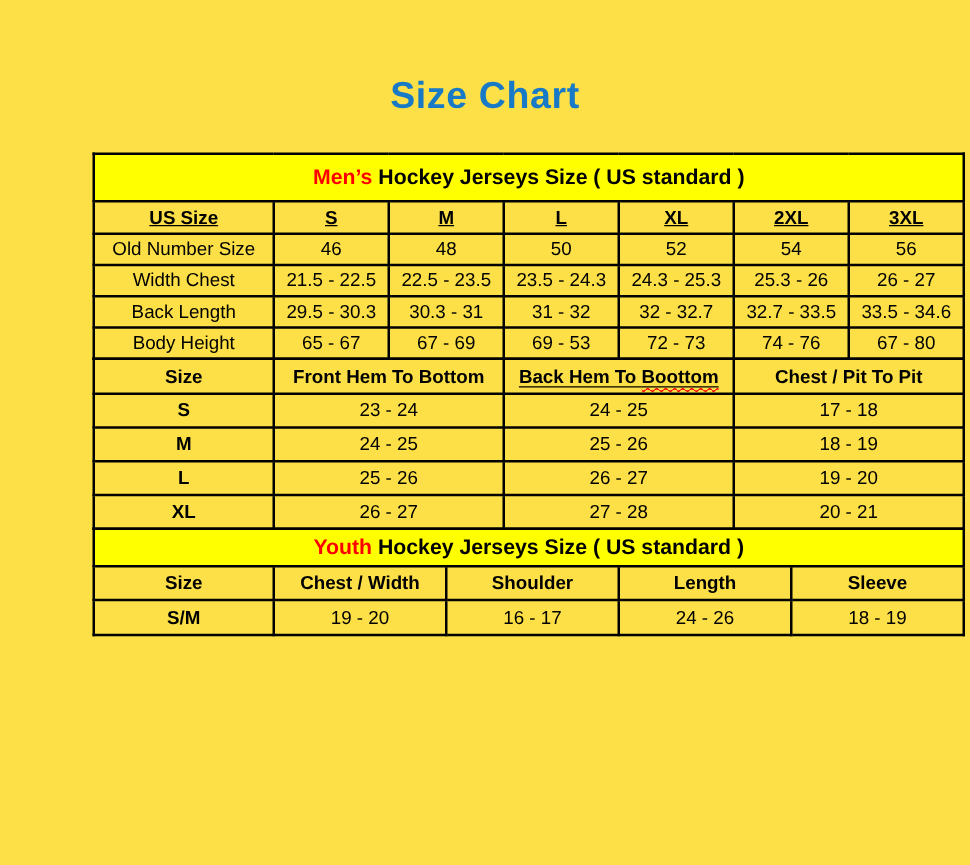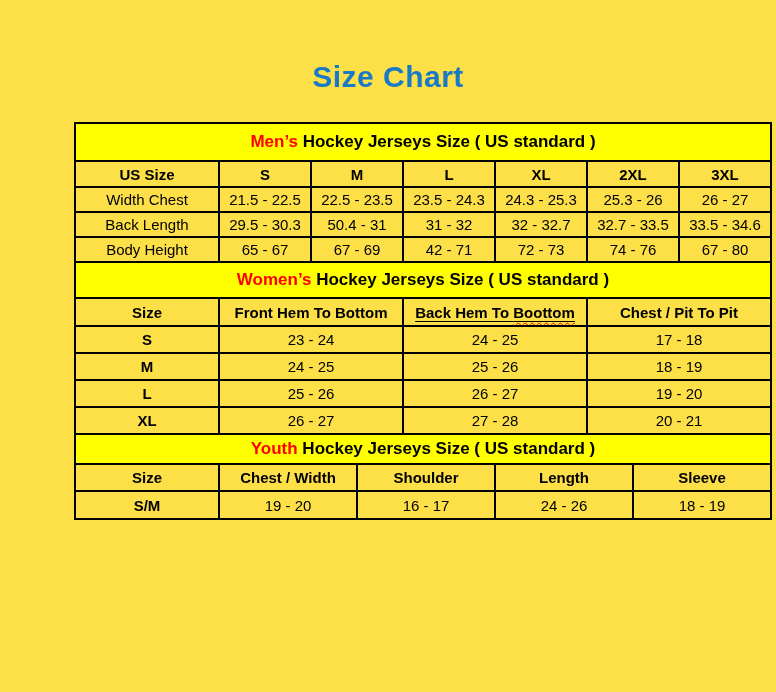--- a/index.html
+++ b/index.html
@@ -40,21 +40,21 @@
   }
   .band {
     background: #ffff00;
     font-weight: 700;
     font-size: 17px;
   }
   .hl { color: #ff0000; }
   .b  { font-weight: 700; }
   
   .mens  .band-td  { height: 36px; }
-  .mens  .hrow td  { height: 24px; }
+  .mens  .hrow td  { height: 24px; text-decoration: underline; }
   .mens  .drow td  { height: 23px; }
   .wmns  .band-td  { height: 34px; }
   .wmns  .hrow td  { height: 26px; }
   .wmns  .drow td  { height: 25px; }
   .yth   .band-td  { height: 28px; }
   .yth   .hrow td  { height: 25px; }
   .yth   .drow td  { height: 26px; }
   
   .u  { text-decoration: underline; text-underline-offset: 3px; text-decoration-thickness: 1px; }
   .sp { text-decoration: underline wavy #ff0000; text-decoration-thickness: 1px; text-underline-offset: 4px; text-align: center; }
@@ -85,60 +85,66 @@
         <tr class="hrow">
           <td class="b">US Size</td>
           <td class="b">S</td>
           <td class="b">M</td>
           <td class="b">L</td>
           <td class="b">XL</td>
           <td class="b">2XL</td>
           <td class="b">3XL</td>
         </tr>
         <tr class="drow">
+          <td>Old Number Size</td>
+          <td>46</td>
+          <td>48</td>
+          <td>50</td>
+          <td>52</td>
+          <td>54</td>
+          <td>56</td>
+        </tr>
+        <tr class="drow">
           <td>Width Chest</td>
           <td>21.5 - 22.5</td>
           <td>22.5 - 23.5</td>
           <td>23.5 - 24.3</td>
           <td>24.3 - 25.3</td>
           <td>25.3 - 26</td>
           <td>26 - 27</td>
         </tr>
         <tr class="drow">
           <td>Back Length</td>
           <td>29.5 - 30.3</td>
-          <td>50.4 - 31</td>
+          <td>30.3 - 31</td>
           <td>31 - 32</td>
           <td>32 - 32.7</td>
           <td>32.7 - 33.5</td>
           <td>33.5 - 34.6</td>
         </tr>
         <tr class="drow">
           <td>Body Height</td>
           <td>65 - 67</td>
           <td>67 - 69</td>
-          <td>42 - 71</td>
+          <td>69 - 53</td>
           <td>72 - 73</td>
           <td>74 - 76</td>
           <td>67 - 80</td>
         </tr>
       </tbody>
     </table>
 
     <table class="wmns t2">
       <colgroup>
         <col style="width:144px">
           <col>
           <col>
           <col>
       </colgroup>
       <tbody>
-        <tr>
-          <td class="band band-td" colspan="4"><span class="hl">Women’s</span><span> Hockey Jerseys Size ( US standard )</span></td>
-        </tr>
         <tr class="hrow">
           <td class="b">Size</td>
           <td class="b">Front Hem To Bottom</td>
           <td class="b"><span class="u"><span>Back Hem To </span><span class="sp">Boottom</span></span></td>
           <td class="b">Chest / Pit To Pit</td>
         </tr>
         <tr class="drow">
           <td class="b">S</td>
           <td>23 - 24</td>
           <td>24 - 25</td>

